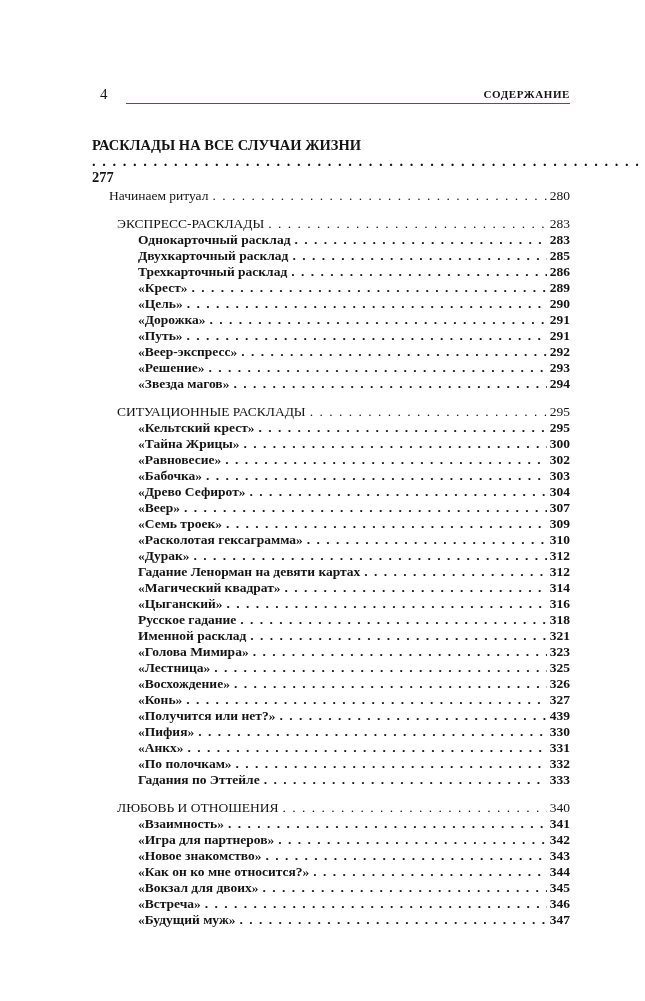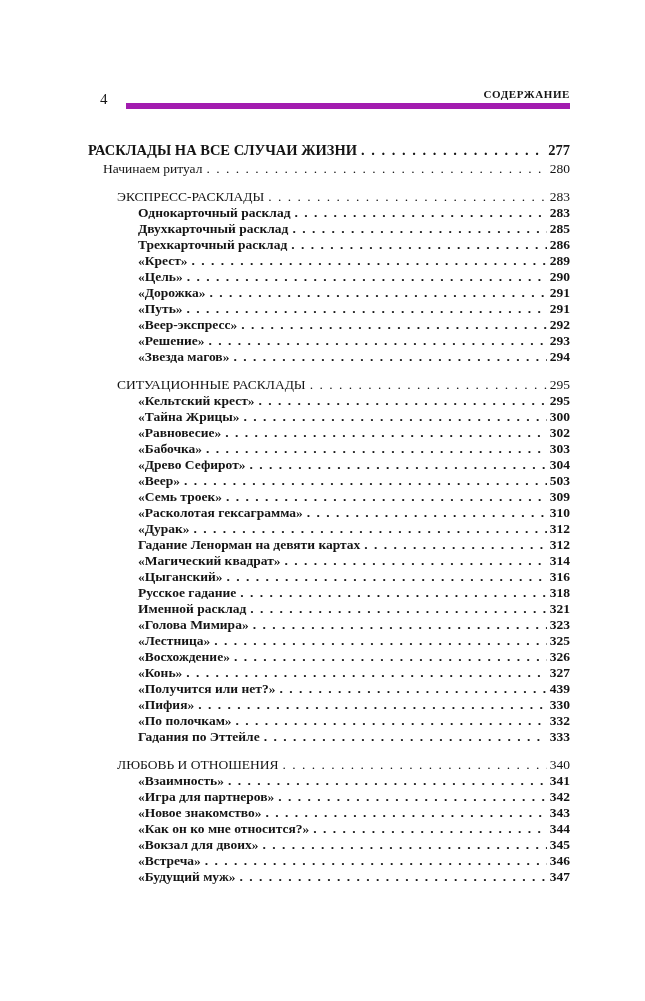--- a/index.html
+++ b/index.html
@@ -26,21 +26,21 @@
     align-items: flex-end;
   }
   .folio {
     font-size: 15px;
     padding: 0 0 2px 12px;
     line-height: 1;
   }
   .header-rule {
     flex: 1 1 auto;
     margin-left: 18px;
-    border-bottom: 6px solid #a21caf;
+    border-bottom: 1px solid #a21caf;
     text-align: right;
   }
   .running-title {
     display: inline-block;
     font-size: 11px;
     font-weight: 700;
     letter-spacing: 0.6px;
     padding-bottom: 3px;
     line-height: 1;
   }
@@ -66,22 +66,23 @@
   .toc-dots::before {
     content: ". . . . . . . . . . . . . . . . . . . . . . . . . . . . . . . . . . . . . . . . . . . . . . . . . . . . . . . . . . . . . . . . . . . . . . . . . . . . . . . . . . . . . . . . . . . . . . . .";
     letter-spacing: 1.5px;
   }
   .toc-page { flex: 0 0 auto; }
   
   .level-part {
     font-weight: 700;
     font-size: 14.5px;
     margin-bottom: 3px;
-  }
-  .level-chapter { margin-left: 15px; }
+    flex-direction: column;
+  }
+  .level-chapter { margin-left: 21px; }
   .level-section { margin-left: 29px; }
   .level-item    { margin-left: 50px; font-weight: bold; }
   .gap-before    { margin-top: 12px; }
 </style>
 </head>
 <body>
 
 <div class="page">
 
   <header class="page-header">
@@ -202,21 +203,21 @@
 
   <div class="toc-row level-item">
     <span class="toc-label">«Древо Сефирот»</span>
     <span class="toc-dots"></span>
     <span class="toc-page">304</span>
   </div>
 
   <div class="toc-row level-item">
     <span class="toc-label">«Веер»</span>
     <span class="toc-dots"></span>
-    <span class="toc-page">503</span>
+    <span class="toc-page">307</span>
   </div>
 
   <div class="toc-row level-item">
     <span class="toc-label">«Семь троек»</span>
     <span class="toc-dots"></span>
     <span class="toc-page">309</span>
   </div>
 
   <div class="toc-row level-item">
     <span class="toc-label">«Расколотая гексаграмма»</span>
@@ -290,20 +291,25 @@
     <span class="toc-dots"></span>
     <span class="toc-page">439</span>
   </div>
 
   <div class="toc-row level-item">
     <span class="toc-label">«Пифия»</span>
     <span class="toc-dots"></span>
     <span class="toc-page">330</span>
   </div>
 
+  <div class="toc-row level-item">
+    <span class="toc-label">«Анкх»</span>
+    <span class="toc-dots"></span>
+    <span class="toc-page">331</span>
+  </div>
 
   <div class="toc-row level-item">
     <span class="toc-label">«По полочкам»</span>
     <span class="toc-dots"></span>
     <span class="toc-page">332</span>
   </div>
 
   <div class="toc-row level-item">
     <span class="toc-label">Гадания по Эттейле</span>
     <span class="toc-dots"></span>

